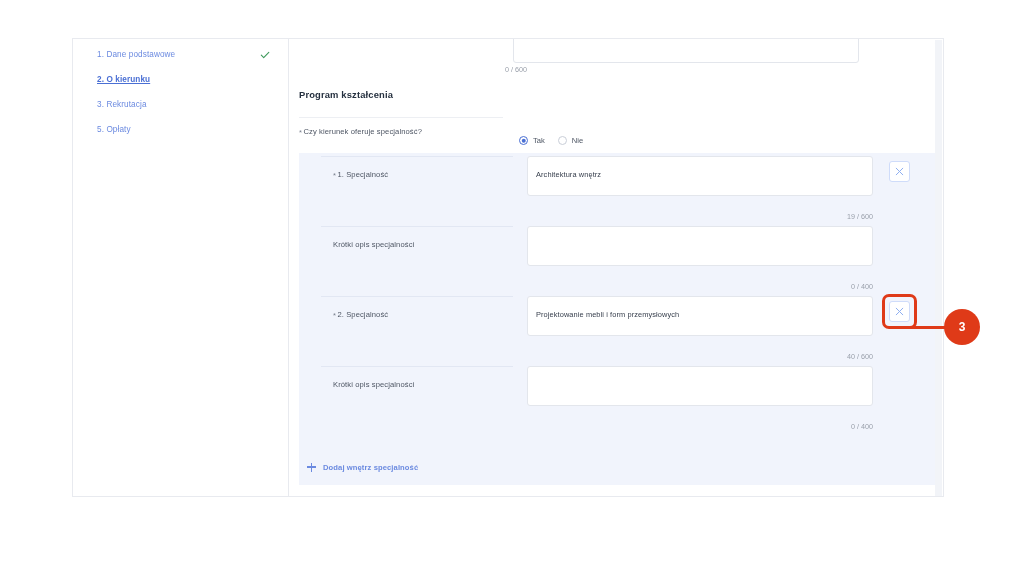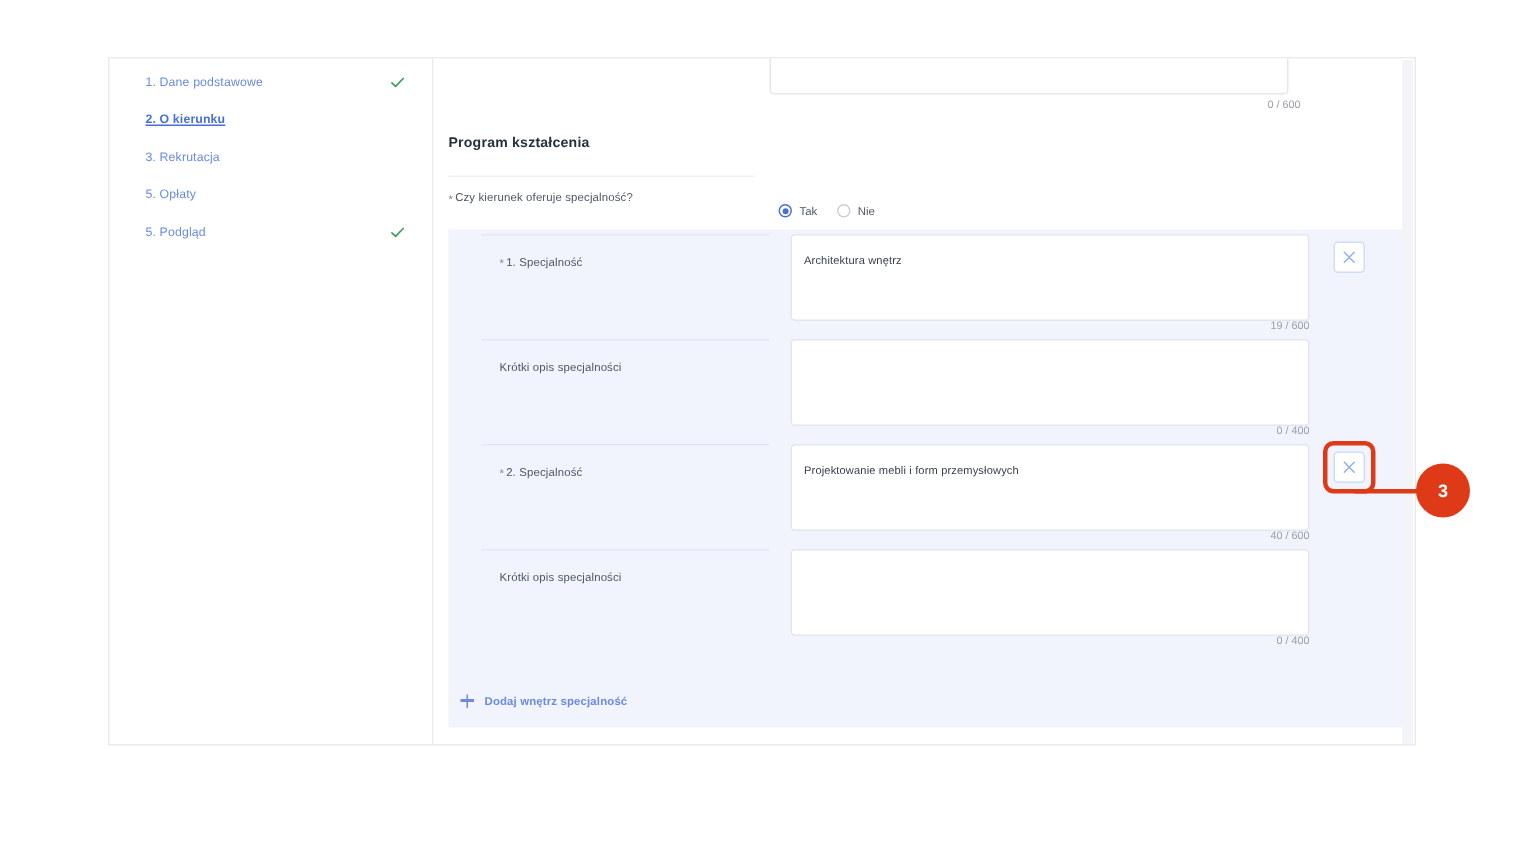--- a/index.html
+++ b/index.html
@@ -88,24 +88,24 @@
     top: -36px;
     width: 346px;
     height: 60px;
     background: #ffffff;
     border: 1px solid #e3e6ec;
     border-radius: 3px;
     box-sizing: border-box;
   }
   .clipped-counter {
     position: absolute;
-    left: 232px;
+    left: 216px;
     top: 26px;
     width: 346px;
-    text-align: right;
+    text-align: left;
     font-size: 7.2px;
     color: #9aa0ab;
   }
 
   .section-title {
     position: absolute;
     left: 10px;
     top: 50px;
     font-size: 9.4px;
     font-weight: bold;
@@ -216,21 +216,21 @@
     display: flex;
     align-items: center;
     padding-left: 12px;
   }
 
   .row-input {
     position: absolute;
     left: 213px;
     top: 3px;
     width: 346px;
-    height: 58px;
+    height: 40px;
     background: #ffffff;
     border: 1px solid #e3e6ec;
     border-radius: 3px;
     box-sizing: border-box;
     padding: 6px 8px;
     overflow: hidden;
   }
   .row-input-text {
     font-size: 7.4px;
     color: #353d4b;
@@ -379,28 +379,20 @@
       <div class="step-item">
         <span class="step-label">3. Rekrutacja</span>
         <span class="step-check"></span>
       </div>
 
       <div class="step-item">
         <span class="step-label">5. Opłaty</span>
         <span class="step-check"></span>
       </div>
 
-      <div class="step-item">
-        <span class="step-label">5. Podgląd</span>
-        <span class="step-check">
-          <svg width="10" height="10" viewBox="0 0 10 10">
-              <path d="M1.3 5.2 L3.7 7.6 L8.8 2.3" fill="none" stroke="#3f9a5c" stroke-width="1.1" stroke-linecap="round" stroke-linejoin="round"></path>
-            </svg>
-        </span>
-      </div>
     </nav>
 
     <div class="content-col">
 
       <div class="clipped-field"></div>
       <div class="clipped-counter">0 / 600</div>
 
       <div class="section-title">Program kształcenia</div>
 
       <div class="question-row">

